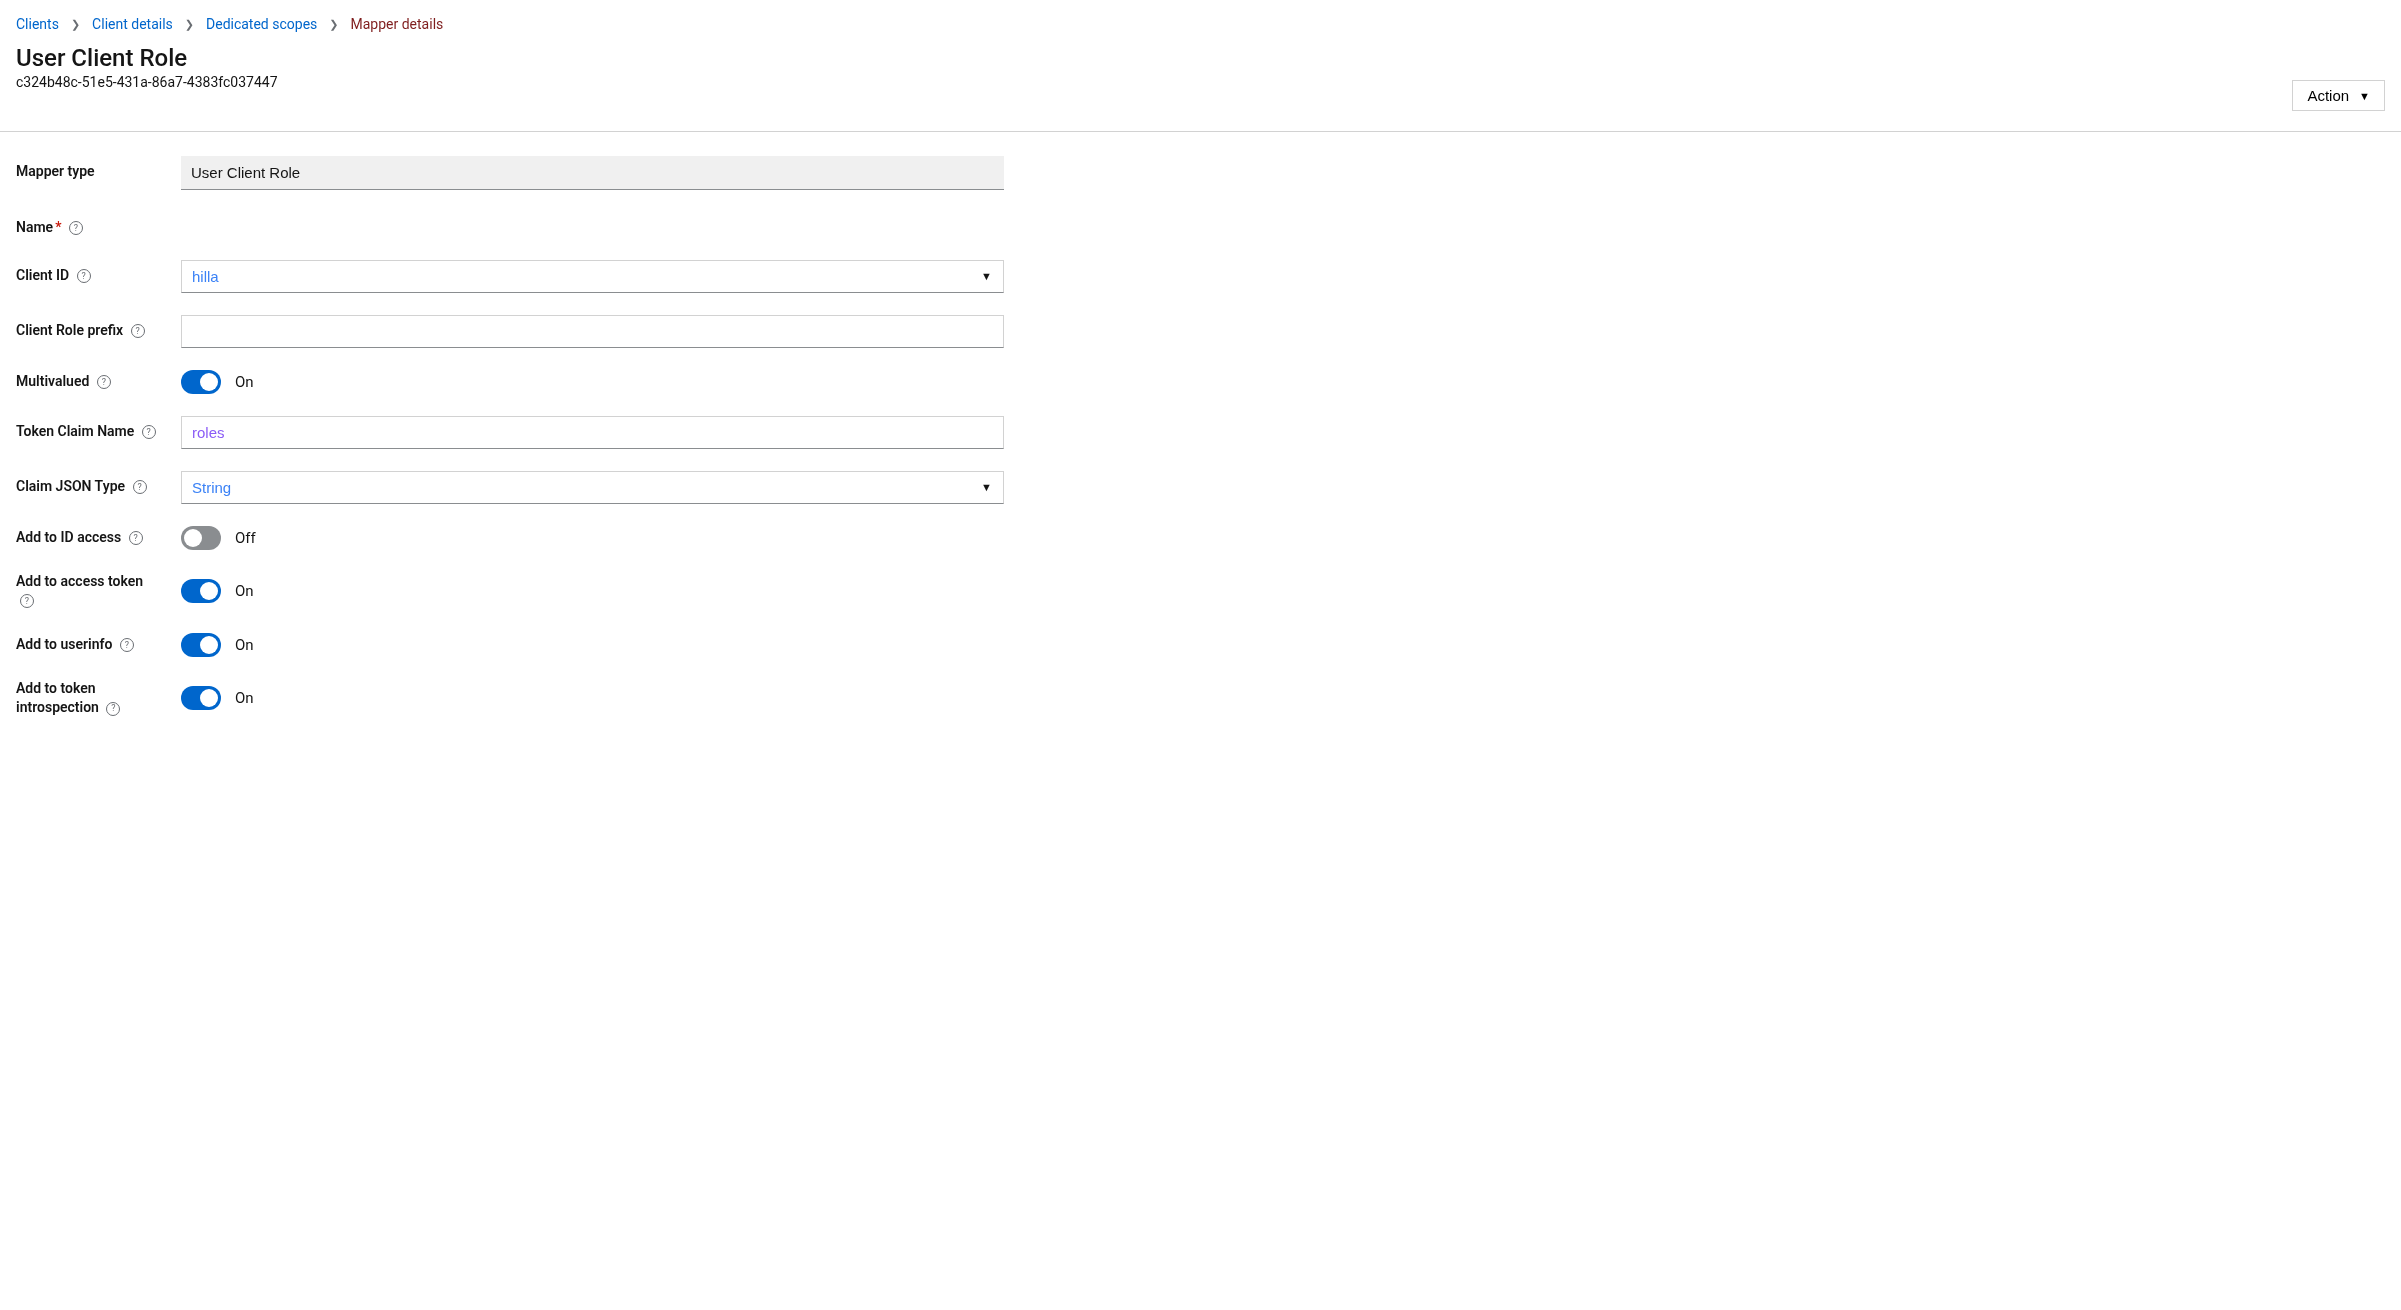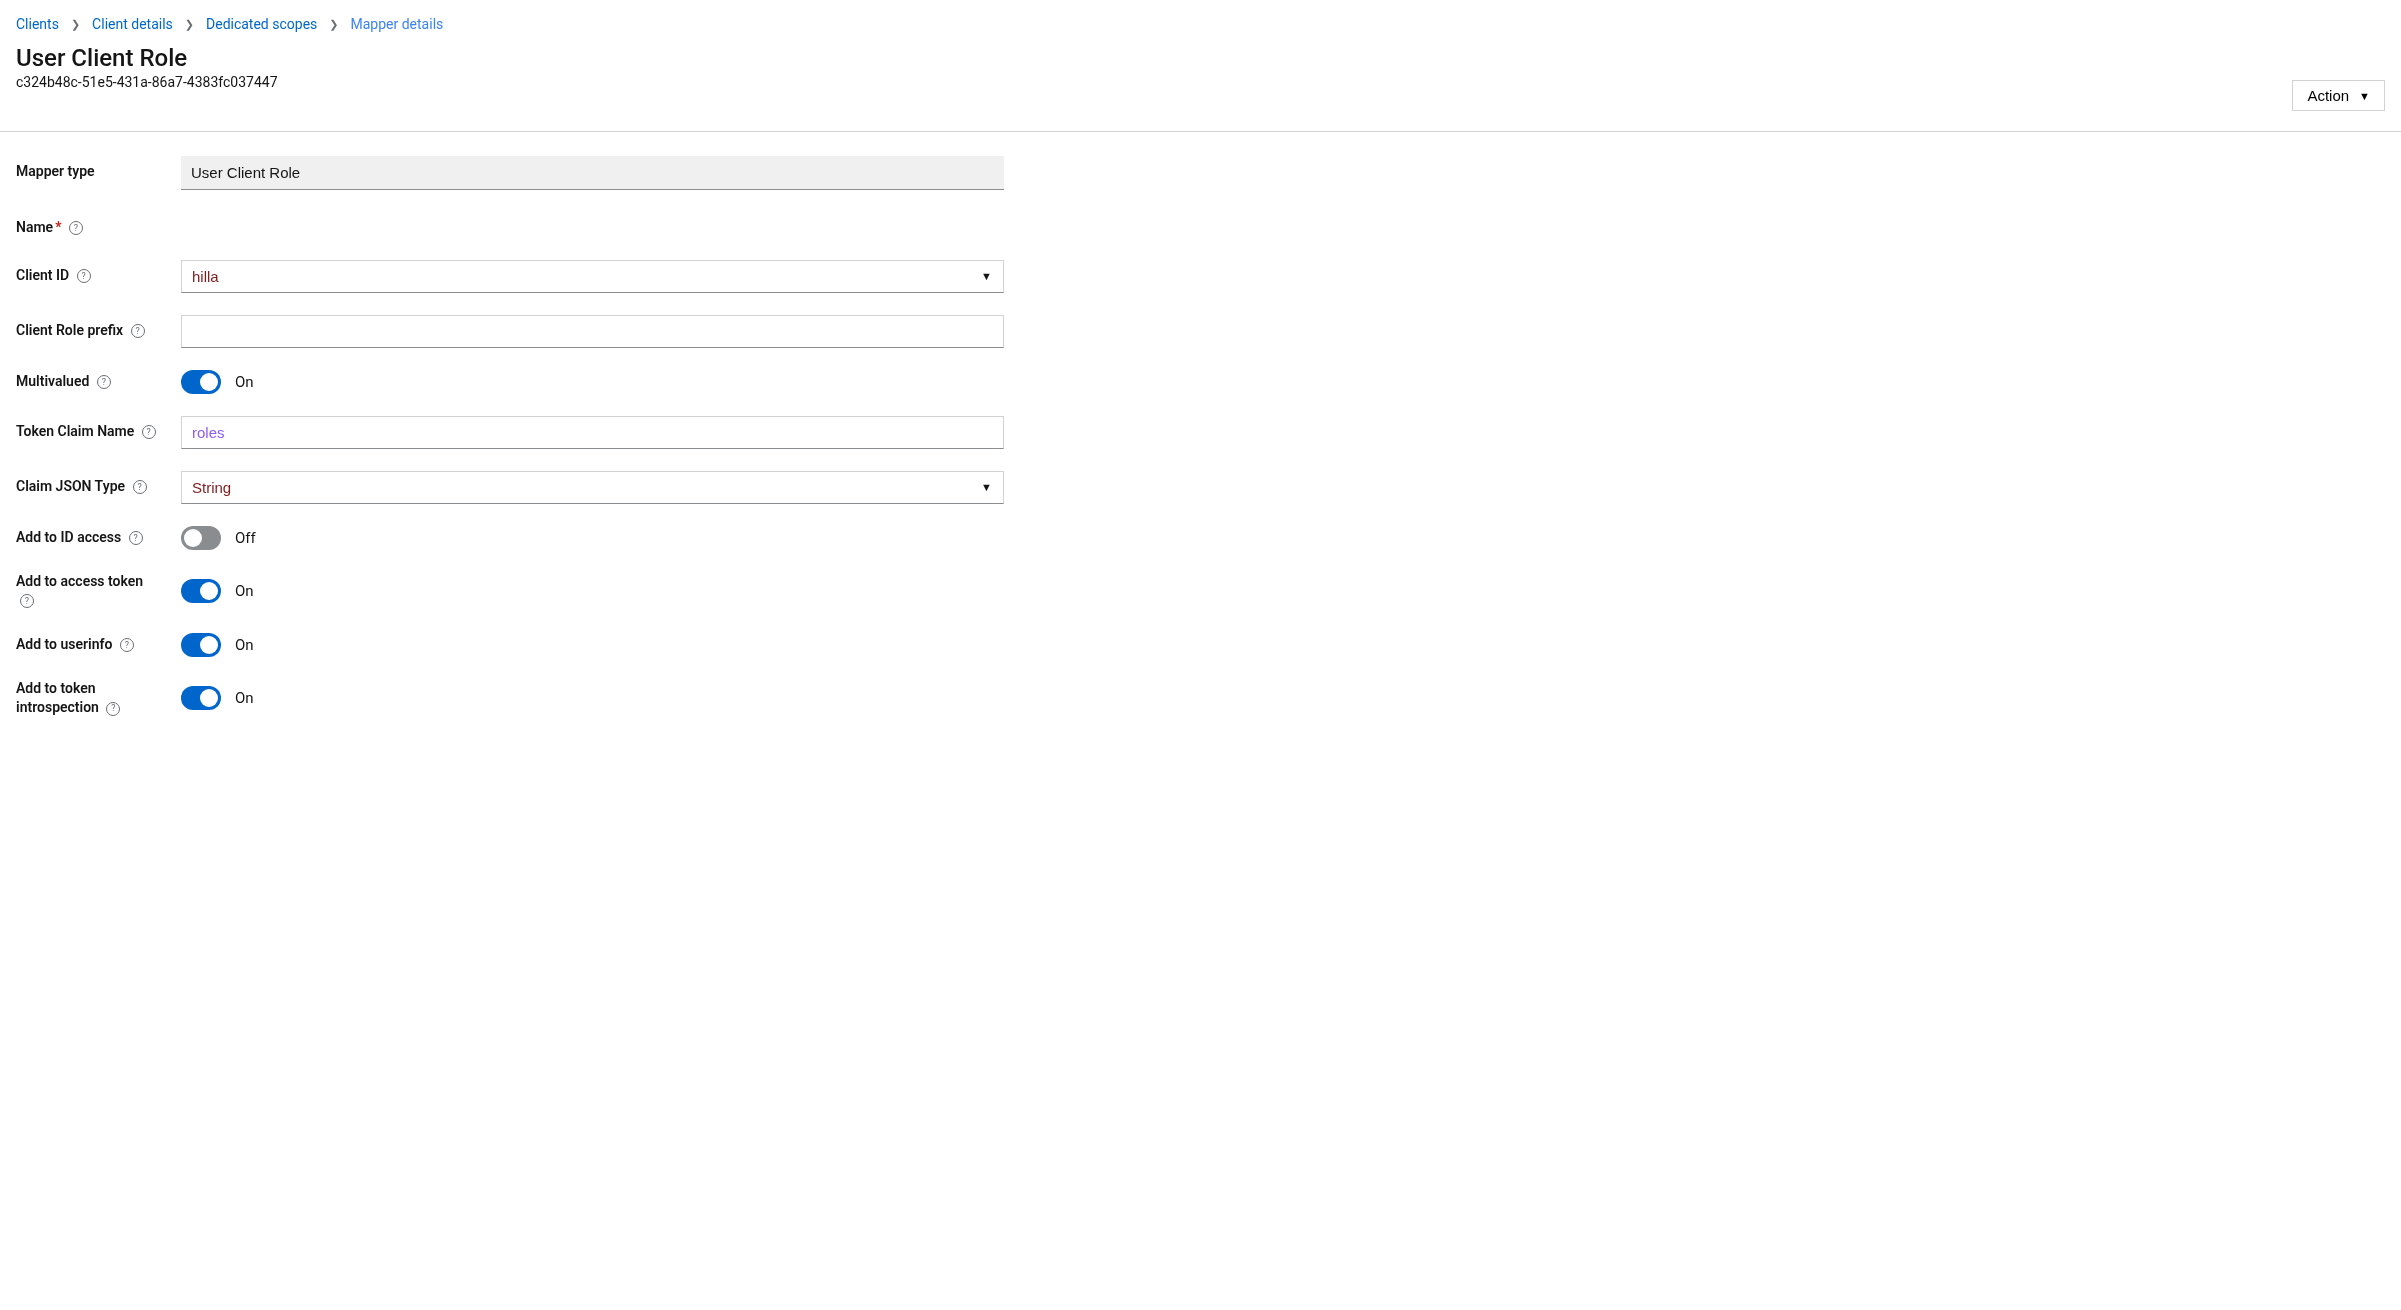--- a/index.html
+++ b/index.html
@@ -12,21 +12,21 @@
     .page { padding: 16px 0 40px 0; }
     .breadcrumb {
       padding: 0 16px 12px 16px;
       font-size: 14px;
       display: flex;
       align-items: center;
       gap: 12px;
     }
     .breadcrumb a { color: #0066cc; text-decoration: none; cursor: pointer; }
     .breadcrumb .sep { color: #6a6e73; font-size: 11px; }
-    .breadcrumb .current { color: #3b82f6; }
+    .breadcrumb .current { color: #7f1d1d; }
     .header {
       padding: 0 16px 20px 16px;
       display: flex;
       justify-content: space-between;
       align-items: flex-start;
       border-bottom: 1px solid #d2d2d2;
     }
     .header-left h1 { font-size: 24px; font-weight: 500; margin-bottom: 2px; }
     .header-left .uuid { font-size: 14px; color: #151515; }
     .action-btn {
@@ -93,21 +93,21 @@
       color: #8b5cf6;
       background: #fff;
     }
     .select-wrap { position: relative; }
     .select-field {
       border: 1px solid #d2d2d2;
       border-bottom: 1px solid #8a8d90;
       padding: 7px 10px;
       width: 100%;
       font-size: 15px;
-      color: #7f1d1d;
+      color: #3b82f6;
       background: #fff;
       appearance: none;
       cursor: pointer;
     }
     .select-caret {
       position: absolute;
       right: 12px;
       top: 50%;
       transform: translateY(-50%);
       pointer-events: none;

